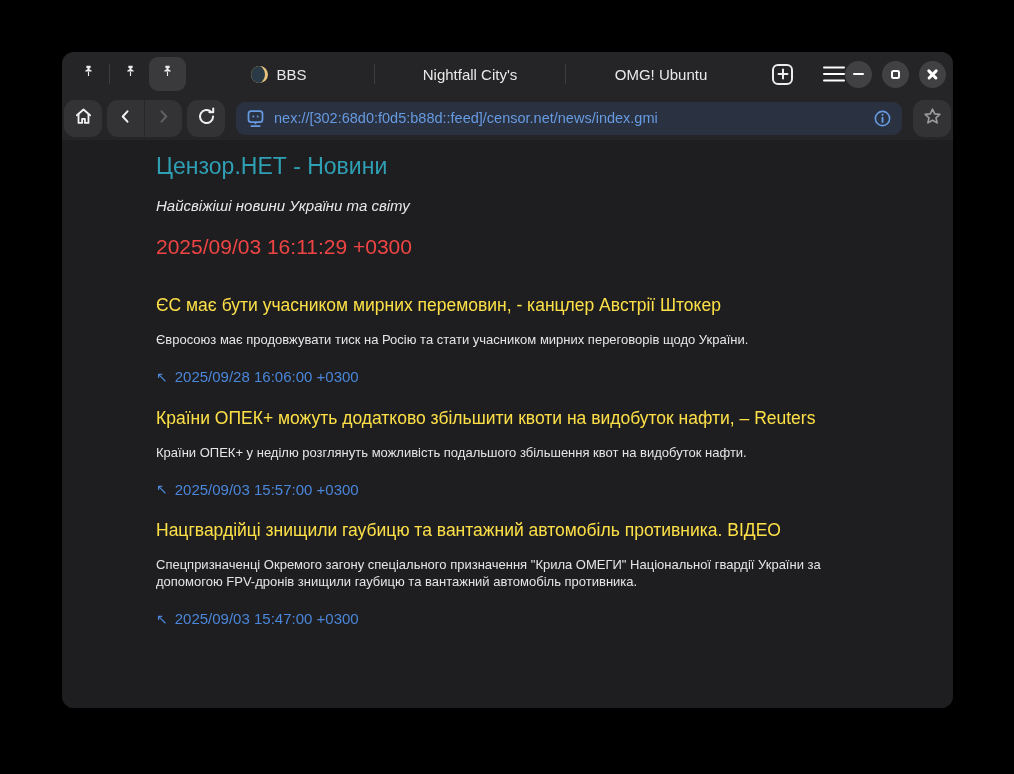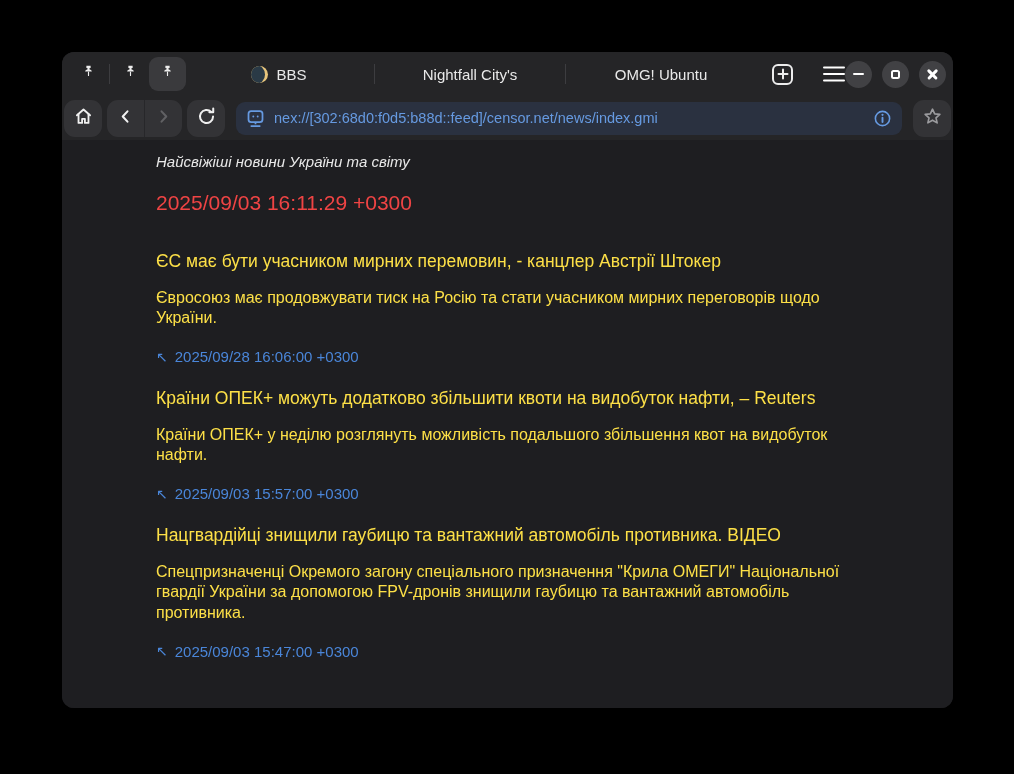--- a/index.html
+++ b/index.html
@@ -64,21 +64,21 @@
              overflow:hidden; }
   .infoicon { width:19px; height:19px; flex:0 0 auto; margin-left:8px; }
 
   
   .content { flex:1; background:#1e1e21; padding:13px 96px 0 94px; overflow:hidden; }
   .content h1 { color:#2f9fb4; font-size:23px; font-weight:500; margin-bottom:17px; }
   .tagline { color:#e8e8e8; font-size:15px; margin-bottom:21px;font-style:italic; }
   .updated { color:#ef4444; font-size:21px; font-weight:400; margin-bottom:36px; }
   article { margin-bottom:22px; }
   article h3 { color:#fde047; font-size:17.5px; font-weight:500; margin-bottom:16px; }
-  article p { color:#fde047; font-size:16px; line-height:1.28; max-width:692px;
+  article p { color:#e5e5e5; font-size:13px; line-height:1.28; max-width:692px;
               margin-bottom:19px; }
   .tslink { color:#4a86d9; font-size:15px; text-decoration:none; display:inline-flex;
             align-items:center; gap:7px; }
   .arrow { font-size:14px; }
 </style>
 </head>
 <body>
 
 <div class="window">
 
@@ -182,20 +182,21 @@
     </div>
 
     <div class="nbtn">
       <span><svg viewBox="0 0 24 24" width="21" height="21" fill="none" stroke="#9b9b9e" stroke-width="1.9" stroke-linejoin="round">
             <path d="M12 3.6 l2.5 5.4 5.9 0.6 -4.4 3.9 1.3 5.8 L12 16.2 l-5.3 3.1 1.3-5.8 -4.4-3.9 5.9-0.6 z"></path>
           </svg></span>
     </div>
   </div>
 
   <div class="content">
+    <h1>Цензор.НЕТ - Новини</h1>
     <p class="tagline">Найсвіжіші новини України та світу</p>
     <h2 class="updated">2025/09/03 16:11:29 +0300</h2>
 
     <article>
       <h3>ЄС має бути учасником мирних перемовин, - канцлер Австрії Штокер</h3>
       <p>Євросоюз має продовжувати тиск на Росію та стати учасником мирних переговорів щодо України.</p>
       <a class="tslink" href="#">
         <span class="arrow">↖</span>
         <span>2025/09/28 16:06:00 +0300</span>
       </a>

